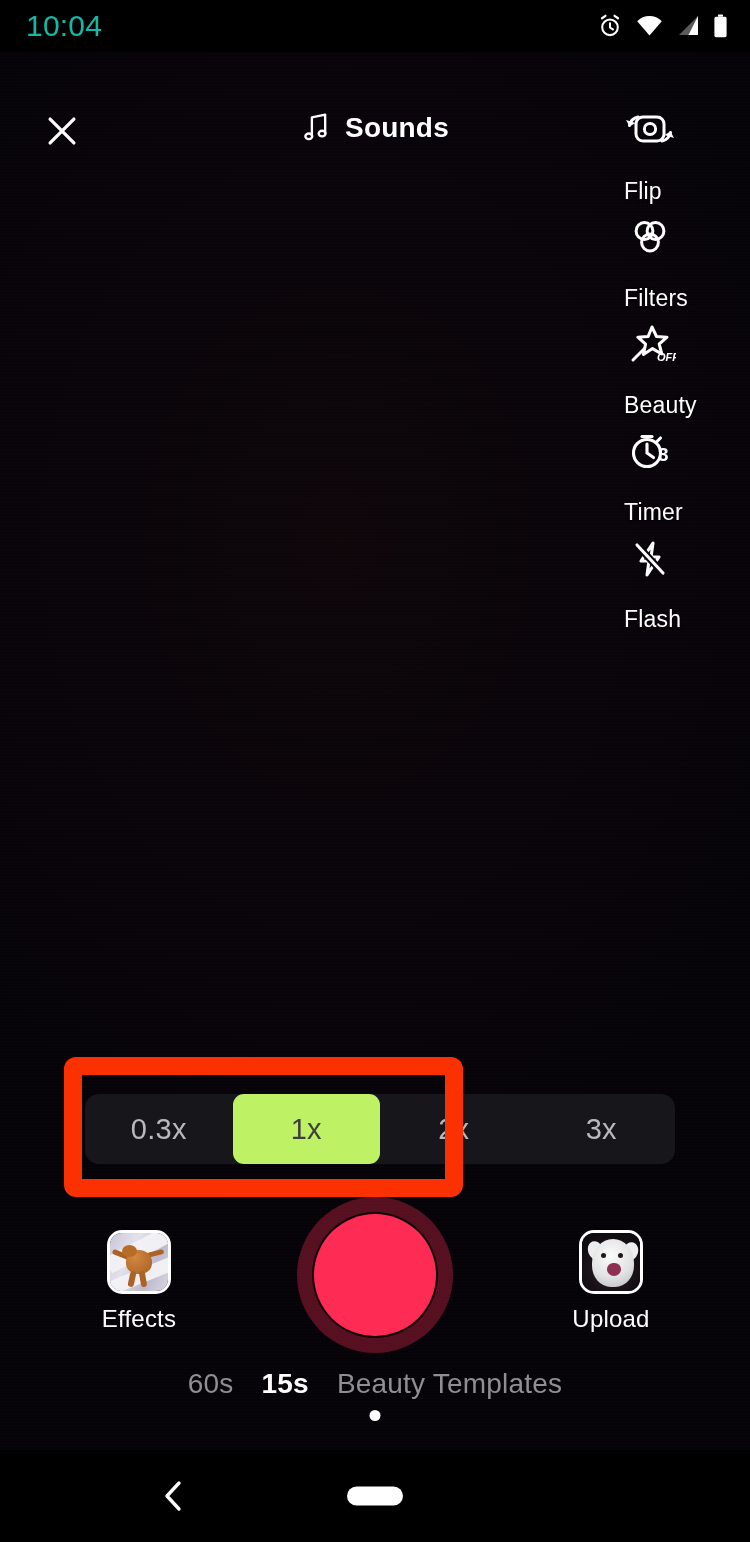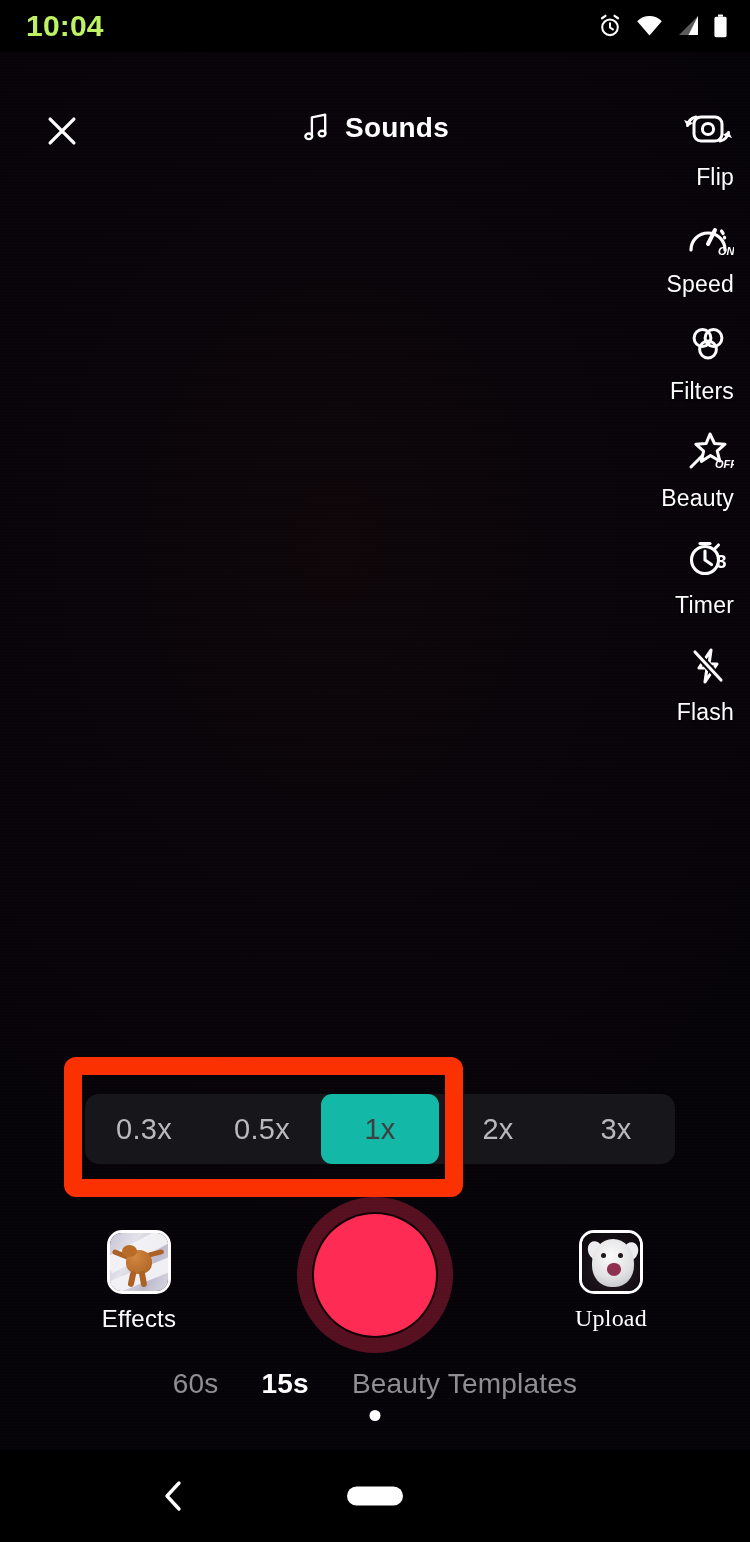--- a/index.html
+++ b/index.html
@@ -18,22 +18,22 @@
   
   .statusbar {
     position:absolute; left:0; top:0;
     width:750px; height:52px;
     display:flex; align-items:center;
     justify-content:space-between;
     padding:0 22px 0 26px;
     z-index:40;
   }
   .status-time {
-    color:#bef264; font-size:30px; letter-spacing:.2px;
-    font-weight:700;
+    color:#14b8a6; font-size:30px; letter-spacing:.2px;
+    font-weight:400;
   }
   .status-icons { display:flex; align-items:center; gap:13px; }
   .status-icons svg { display:block; }
 
   
   .viewfinder {
     position:absolute; left:0; top:52px;
     width:750px; height:1398px;
     background:
       radial-gradient(ellipse 70% 50% at 45% 35%, #0e0609 0%, #080409 55%, #060308 100%);
@@ -67,22 +67,23 @@
   .rail {
     position:absolute; right:16px; top:100px;
     width:110px;
     display:flex; flex-direction:column;
     align-items:center;
     z-index:22;
   }
   .rail-item {
     width:110px; height:107px;
     display:flex; flex-direction:column;
-    align-items:flex-end; justify-content:flex-start;
-    cursor:pointer;
+    align-items:flex-start; justify-content:flex-start;
+    cursor:pointer;
+    gap:14px;
   }
   .rail-icon {
     height:62px; display:flex;
     align-items:center; justify-content:center;
   }
   .rail-label {
     color:#fff; font-size:23px;
     margin-top:2px; letter-spacing:.2px;
     text-shadow:0 1px 3px rgba(0,0,0,.6);
   }
@@ -98,21 +99,21 @@
   }
   .speed-opt {
     flex:1 1 0;
     height:91px;
     display:flex; align-items:center; justify-content:center;
     color:#b9b9bd; font-size:29px;
     cursor:pointer;
     letter-spacing:.3px;
   }
   .speed-opt.selected {
-    background:#14b8a6;
+    background:#bef264;
     color:#3f3f3f;
     border-radius:11px;
     height:70px;
   }
   .annot-box {
     position:absolute; left:64px; top:1057px;
     width:399px; height:140px;
     border:18px solid #fb3102;
     border-radius:12px;
     box-sizing:border-box;
@@ -127,21 +128,21 @@
     z-index:18;
   }
   .side-btn {
     position:absolute;
     width:150px;
     display:flex; flex-direction:column;
     align-items:center;
     cursor:pointer;
   }
   .side-btn.effects { left:64px; top:18px; }
-  .side-btn.upload  { right:64px; top:18px;font-family:Liberation Serif, serif; }
+  .side-btn.upload  { right:64px; top:18px; }
   .thumb {
     width:64px; height:64px;
     border-radius:15px;
     border:3px solid #fff;
     overflow:hidden;
     position:relative;
   }
   .side-label {
     color:#fff; font-size:24px;
     margin-top:11px; letter-spacing:.2px;
@@ -160,21 +161,21 @@
     border-radius:50%;
     background:#fe2c55;
     box-shadow:0 0 0 2px #120207;
   }
 
   
   .modes {
     position:absolute; left:0; top:1368px;
     width:750px;
     display:flex; align-items:center; justify-content:center;
-    gap:43px;
+    gap:28px;
     z-index:18;
   }
   .mode {
     color:#8e8e93; font-size:28px;
     cursor:pointer; letter-spacing:.2px;
     position:relative;
     padding-bottom:4px;
   }
   .mode.active { color:#fff; font-weight:700; }
   .mode-dot {
@@ -327,31 +328,20 @@
           <circle cx="26" cy="22" r="5.6" fill="none" stroke="#fff" stroke-width="3"></circle>
           <path d="M14 10 A11 11 0 0 0 5.5 18.5" fill="none" stroke="#fff" stroke-width="3" stroke-linecap="round"></path>
           <path d="M2 13 L5.5 19.5 L11.5 16" fill="#fff"></path>
           <path d="M38 34 A11 11 0 0 0 46.5 25.5" fill="none" stroke="#fff" stroke-width="3" stroke-linecap="round"></path>
           <path d="M50 31 L46.5 24.5 L40.5 28" fill="#fff"></path>
         </svg>
       </div>
       <span class="rail-label">Flip</span>
     </div>
 
-    <div class="rail-item">
-      <div class="rail-icon">
-        <svg width="52" height="48" viewBox="0 0 52 48">
-          <path d="M9 36 A17 17 0 1 1 43 36" fill="none" stroke="#fff" stroke-width="3.2" stroke-linecap="round"></path>
-          <path d="M39.5 17 A17 17 0 0 1 42.6 24" fill="none" stroke="#fff" stroke-width="3.2" stroke-linecap="round" stroke-dasharray="3 4"></path>
-          <path d="M26 30 L33 16" stroke="#fff" stroke-width="4" stroke-linecap="round"></path>
-          <text x="36" y="41" font-family="Liberation Sans, sans-serif" font-size="11" font-weight="bold" font-style="italic" fill="#fff">ON</text>
-        </svg>
-      </div>
-      <span class="rail-label">Speed</span>
-    </div>
 
     <div class="rail-item">
       <div class="rail-icon">
         <svg width="52" height="48" viewBox="0 0 52 48">
           <circle cx="20.5" cy="17" r="8.4" fill="none" stroke="#fff" stroke-width="3"></circle>
           <circle cx="31.5" cy="17" r="8.4" fill="none" stroke="#fff" stroke-width="3"></circle>
           <circle cx="26" cy="28.5" r="8.4" fill="none" stroke="#fff" stroke-width="3"></circle>
         </svg>
       </div>
       <span class="rail-label">Filters</span>
@@ -388,21 +378,20 @@
           <path d="M13 10 L39 38" stroke="#0a050a" stroke-width="7" stroke-linecap="round"></path>
           <path d="M13 10 L39 38" stroke="#fff" stroke-width="3.1" stroke-linecap="round"></path>
         </svg>
       </div>
       <span class="rail-label">Flash</span>
     </div>
   </div>
 
   <div class="speedbar">
     <div class="speed-opt">0.3x</div>
-    <div class="speed-opt">0.5x</div>
     <div class="speed-opt selected">1x</div>
     <div class="speed-opt">2x</div>
     <div class="speed-opt">3x</div>
   </div>
 
   <div class="annot-box"></div>
 
   <div class="capture-row">
 
     <div class="side-btn effects">

